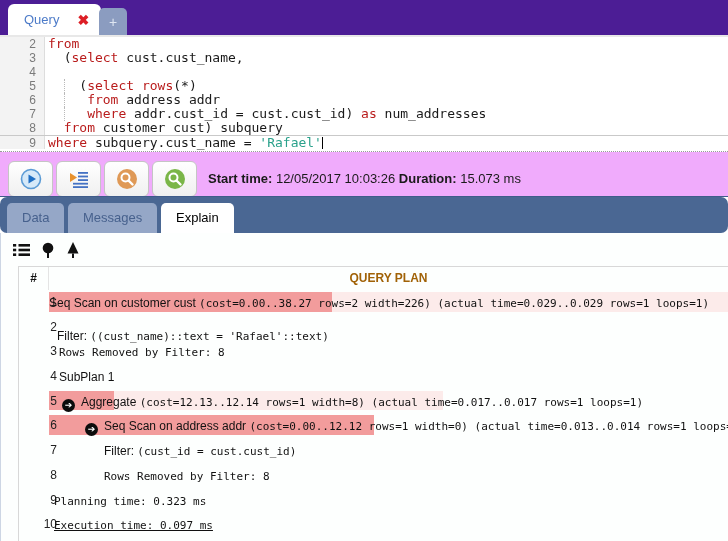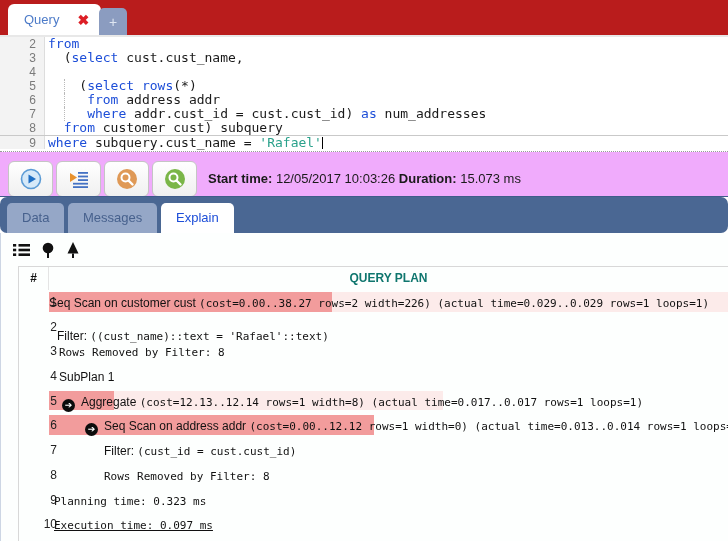--- a/index.html
+++ b/index.html
@@ -1,70 +1,70 @@
 <!DOCTYPE html>
 <html><head>
 <meta charset="utf-8">
 <style>
   html,body{margin:0;padding:0;width:728px;height:541px;overflow:hidden;background:#fff;
     font-family:"Liberation Sans",sans-serif;}
   .mono{font-family:"DejaVu Sans Mono",monospace;}
 
   
-  .tabbar{position:absolute;top:0;left:0;width:728px;height:35px;background:#b91c1c;}
+  .tabbar{position:absolute;top:0;left:0;width:728px;height:35px;background:#4c1d95;}
   .tab-query{position:absolute;left:8px;top:4px;height:31px;background:#ffffff;
     border-radius:6px 6px 0 0;display:flex;align-items:center;padding:0 12px 0 16px;cursor:pointer;}
   .tab-query .lbl{color:#4d7bc8;font-size:13px;}
   .tab-query .x{color:#dd1f26;font-weight:bold;font-size:14px;margin-left:18px;cursor:pointer;}
   .tab-plus{position:absolute;left:99px;top:8px;width:28px;height:27px;background:#8b9cc0;
     border-radius:5px 5px 0 0;display:flex;align-items:center;justify-content:center;
     color:#dfe6f2;font-size:14px;cursor:pointer;}
   .tabbar-underline{position:absolute;top:35px;left:0;width:728px;height:2px;background:#e8e8e8;}
 
   
   .editor{position:absolute;top:37px;left:0;width:728px;height:112px;background:#fff;}
   .gutterbg{position:absolute;left:0;top:0;bottom:0;width:44px;background:#f3f3f3;border-right:1px solid #ddd;}
   .cline{position:relative;height:14px;display:flex;align-items:center;}
   .cline.current{border-top:1px solid #c9c9c9;}
   .cline .num{width:44px;flex:0 0 44px;text-align:right;padding-right:8px;box-sizing:border-box;
     color:#7a7a7a;font-size:12px;}
   .cline pre{margin:0;padding-left:4px;font-size:13px;line-height:14px;}
-  .seg-k{color:#1d4ed8;}
+  .seg-k{color:#b91c1c;}
   .seg-p{color:#1a1a1a;}
   .seg-s{color:#2aa18b;}
   .guide{position:absolute;left:64px;top:0;bottom:0;border-left:1px dotted #b9b9b9;}
   .cursor{display:inline-block;width:1px;height:12px;background:#000;vertical-align:-2px;}
 
   
   .sep-dotted{position:absolute;top:151px;left:0;width:728px;border-top:1px dotted #9a9a9a;}
   .toolbar{position:absolute;top:152px;left:0;width:728px;height:44px;background:#f0abfc;}
   .tbtn{position:absolute;top:9px;width:43px;height:34px;border:1px solid #c5c5c5;border-radius:6px;
     background:linear-gradient(#ffffff,#f0f0f0);display:flex;align-items:center;justify-content:center;cursor:pointer;}
   .time{position:absolute;left:208px;top:19px;font-size:13px;color:#1a1a1a;white-space:pre;}
   .time b{font-weight:bold;}
 
   
   .panel{position:absolute;top:196px;left:0;width:728px;height:345px;border-top:1px solid #3f5c8a;
     box-sizing:border-box;}
   .rtabs{position:relative;height:36px;background:#4a6793;border-radius:7px;}
   .rtab{position:absolute;top:6px;height:30px;line-height:30px;padding:0 15px;font-size:13px;
     border-radius:5px 5px 0 0;cursor:pointer;}
   .rtab.inactive{background:#95a7c7;color:#47618d;}
-  .rtab.active{background:#ffffff;color:#1d4ed8;}
+  .rtab.active{background:#ffffff;color:#000000;}
   .rcontent{position:absolute;top:36px;left:0;right:0;bottom:0;background:#fdfffe;border-left:1px solid #cdd6e4;}
   .exp-icons{position:absolute;top:9px;left:12px;display:flex;gap:11px;align-items:center;}
   .exp-icons .ico{cursor:pointer;display:flex;}
 
   
   .ptable{position:absolute;top:33px;left:17px;right:0;bottom:0;border-left:1px solid #d8d8d8;}
   .phead{position:relative;height:23px;border-top:1px solid #d8d8d8;}
   .phead .hnum{position:absolute;left:0;top:0;width:30px;height:23px;line-height:23px;text-align:center;
     font-weight:bold;font-size:12px;color:#111;border-right:1px solid #e4e4e4;box-sizing:border-box;}
   .phead .hplan{position:absolute;left:30px;right:0;top:0;height:23px;line-height:23px;text-align:center;
-    font-weight:bold;font-size:12px;color:#0f766e;}
+    font-weight:bold;font-size:12px;color:#a16207;}
   .prow{position:relative;height:24.7px;}
   .prow .rnum{position:absolute;left:0;top:0;width:38px;text-align:right;font-size:12px;color:#222;
     line-height:24.7px;}
   .prow .rtext{position:absolute;left:30px;right:0;top:0;line-height:24.7px;white-space:pre;color:#111;}
   .prow .lab{font-size:12px;}
   .prow .det{font-family:"DejaVu Sans Mono",monospace;font-size:11px;}
   .hl{position:absolute;top:2px;bottom:3px;}
   .hl-dark{background:#f29c9c;}
   .hl-light{background:#fcebea;}
   .arrow-ico{display:inline-flex;width:13px;height:13px;border-radius:50%;background:#0c0c0c;color:#fff;

